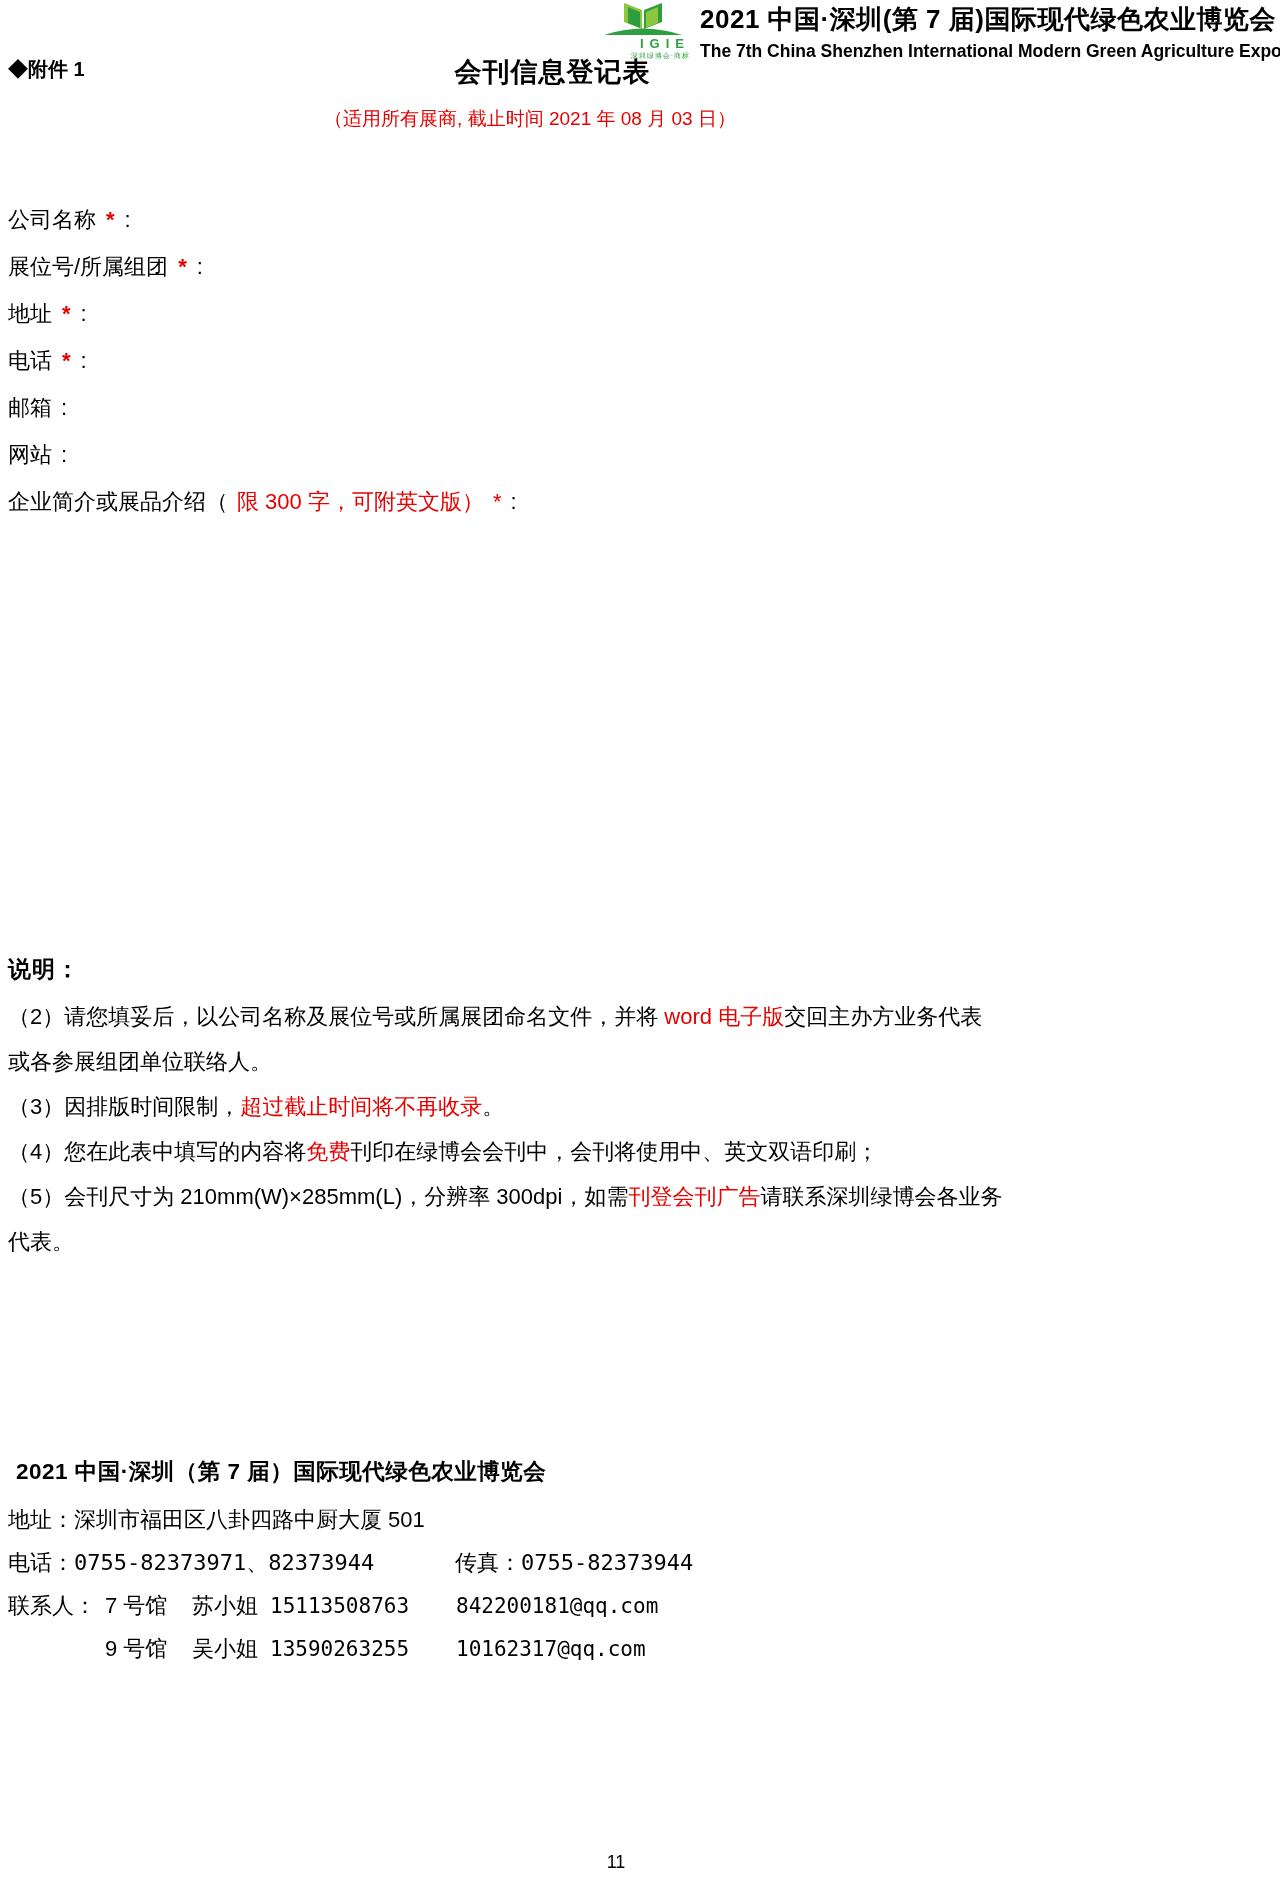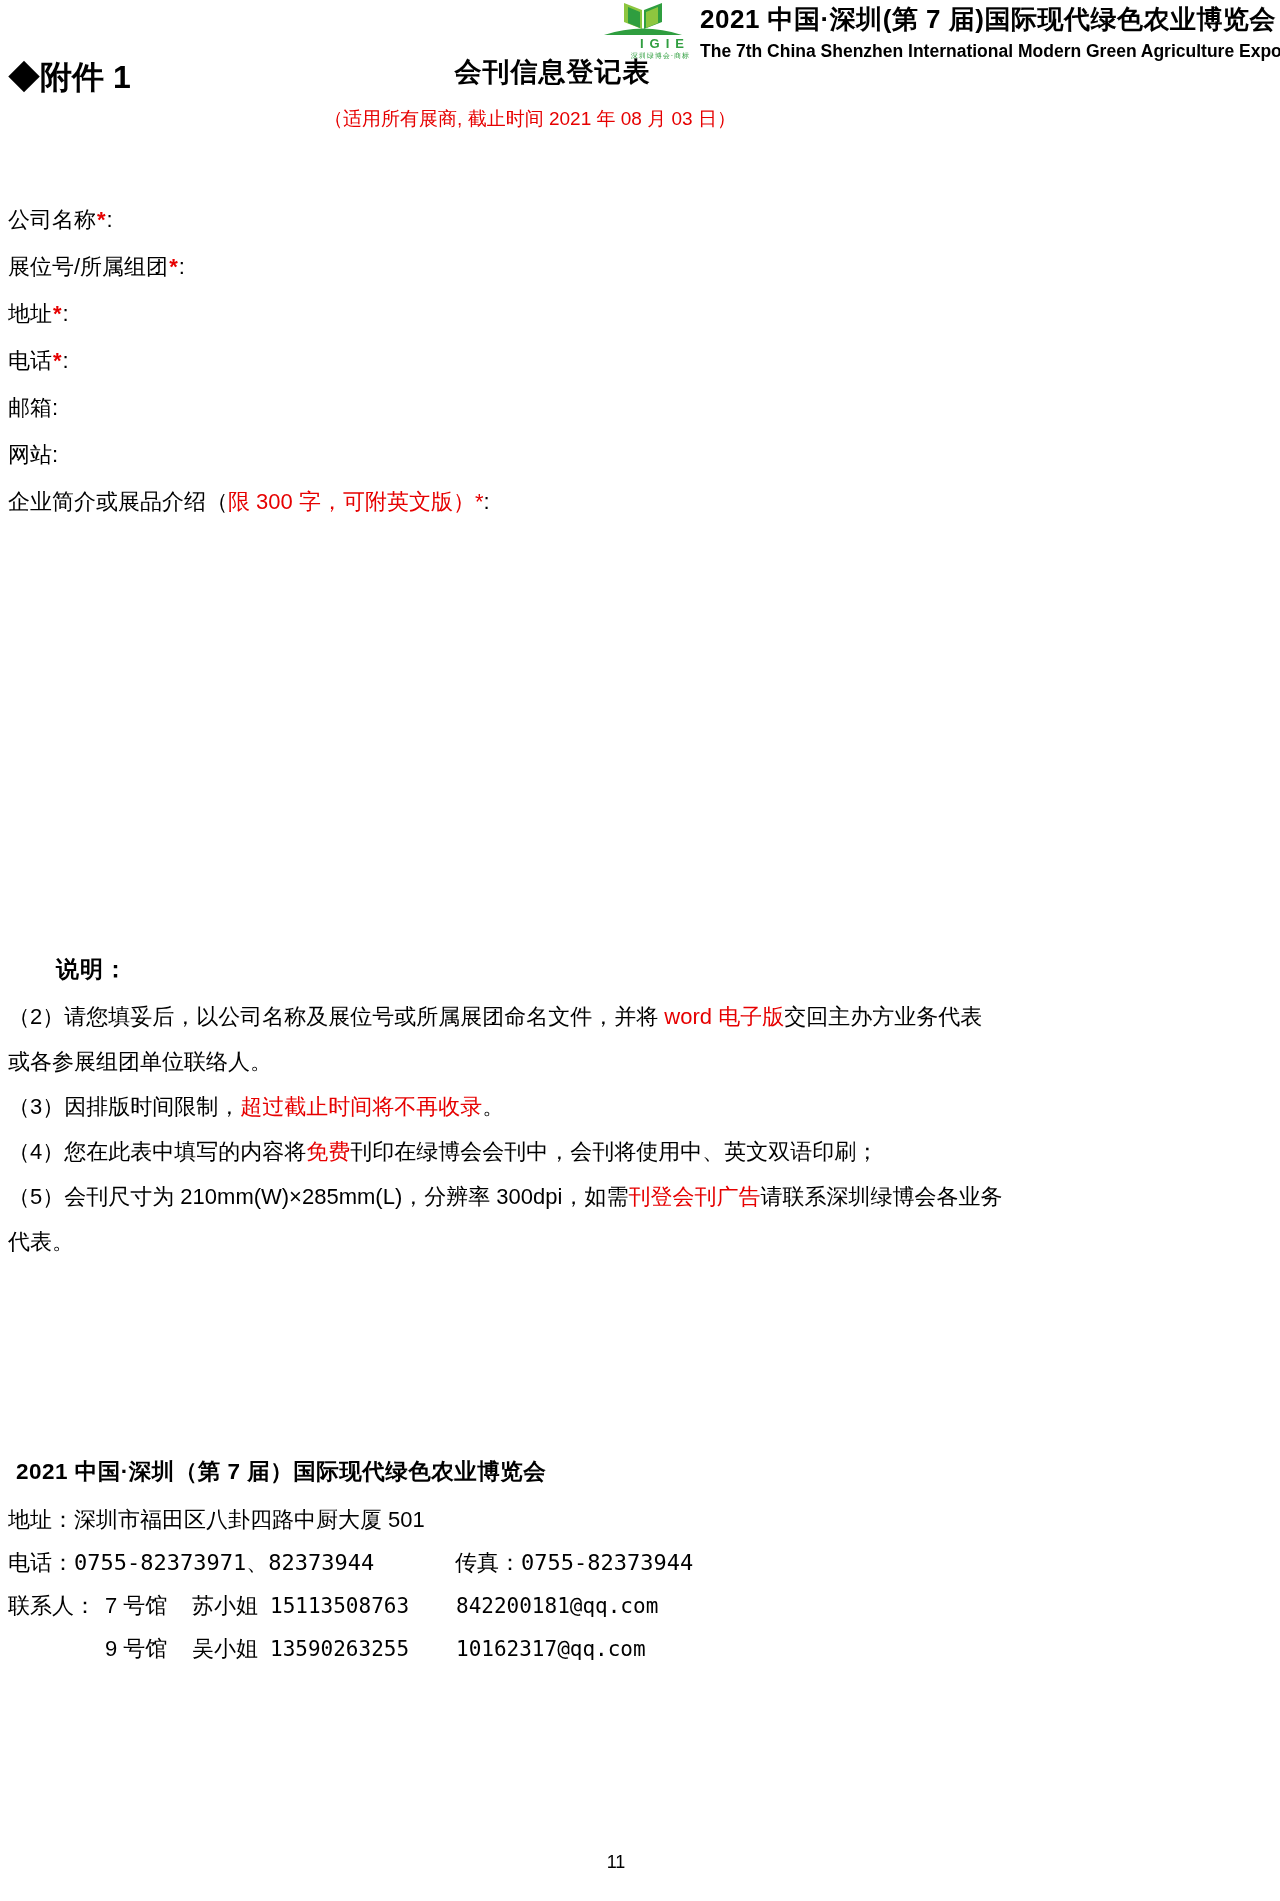--- a/index.html
+++ b/index.html
@@ -14,34 +14,34 @@
 
   
   .header-right { position:absolute; left:596px; top:2px; display:flex; align-items:flex-start; gap:10px; }
   .logo { width:94px; text-align:right; line-height:1; }
   .logo svg { display:block; margin:0 auto; }
   .logo-acronym { font-size:13px; font-weight:700; color:var(--green); letter-spacing:6px; margin-top:1px; }
   .logo-sub { font-size:7px; color:var(--green); margin-top:2px; letter-spacing:1px; white-space:nowrap; }
   .expo-cn { font-size:26px; font-weight:700; white-space:nowrap; letter-spacing:0.5px; }
   .expo-en { font-size:17.5px; font-weight:700; white-space:nowrap; margin-top:4px; }
 
-  .attachment { position:absolute; left:8px; top:56px; font-size:32px; font-weight:700; }
+  .attachment { position:absolute; left:8px; top:56px; font-size:20px; font-weight:700; }
   .form-title { position:absolute; left:0; top:54px; width:1105px; text-align:center; font-size:27px; font-weight:700; letter-spacing:1px; }
   .form-subtitle { position:absolute; left:0; top:106px; width:1060px; text-align:center; font-size:19px; color:var(--red); }
 
   
   .fields { position:absolute; left:8px; top:196px; font-size:22px; }
-  .field-row { height:47px; display:flex; align-items:center; }
+  .field-row { height:47px; display:flex; align-items:center;gap:9px; }
   .field-row .req { color:var(--red); font-weight:700; padding:0 1px; }
   .field-row .blank { display:inline-block; width:520px; height:30px; }
   .intro-blank { position:absolute; left:6px; top:540px; width:1268px; height:395px; }
 
   
   .notes { position:absolute; left:8px; top:944px; width:1014px; font-size:22px; line-height:45px; }
-  .notes-heading { font-weight:700; font-size:23px; height:50px; line-height:50px; letter-spacing:1px;margin-left:48px; }
+  .notes-heading { font-weight:700; font-size:23px; height:50px; line-height:50px; letter-spacing:1px; }
   .note { white-space:pre-wrap; }
 
   
   .footer { position:absolute; left:8px; top:1452px; font-size:22px; }
   .footer-title { font-weight:700; font-size:22.5px; height:46px; line-height:40px; letter-spacing:0.5px;margin-left:8px; }
   .footer-line { height:43px; line-height:43px; }
   .phone-group { display:inline-block; width:447px; }
   .contact-row { display:grid; grid-template-columns:97px 87px 78px 186px auto; height:43px; align-items:center; }
   .contact-row .mono { font-size:21px; }
 

